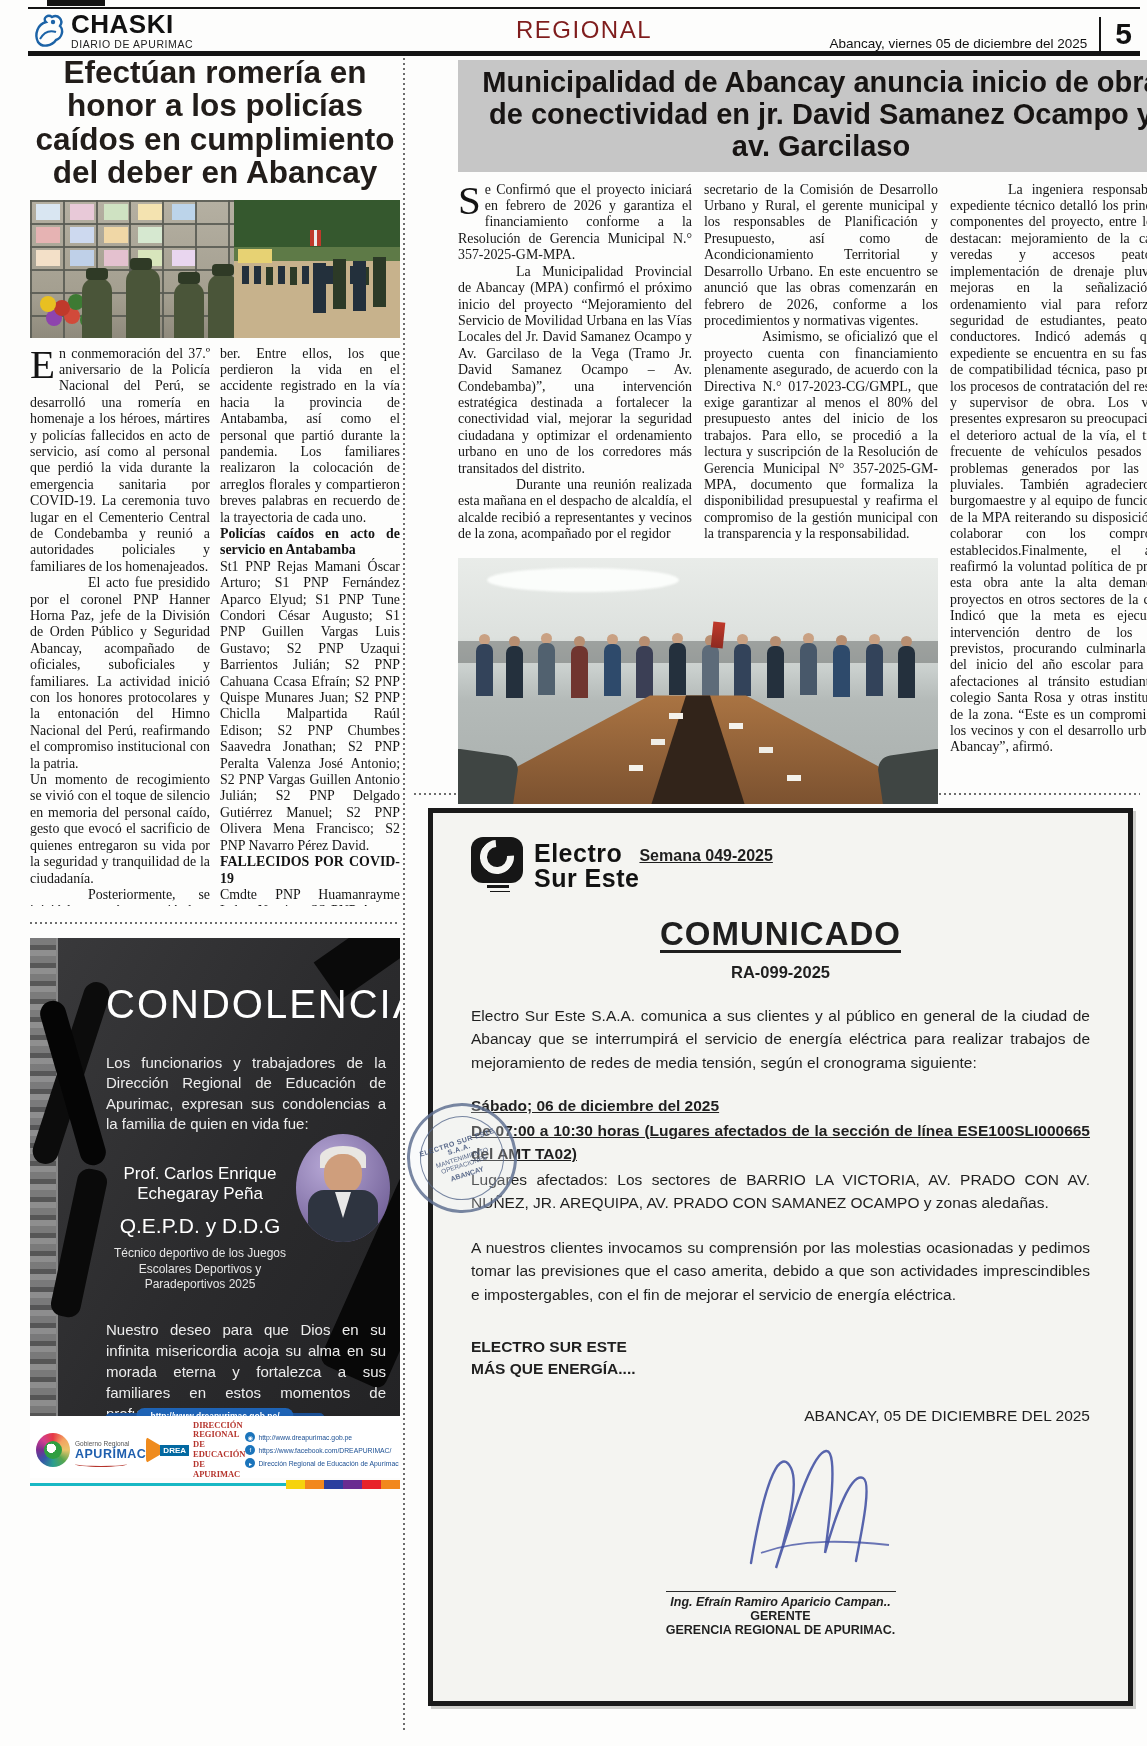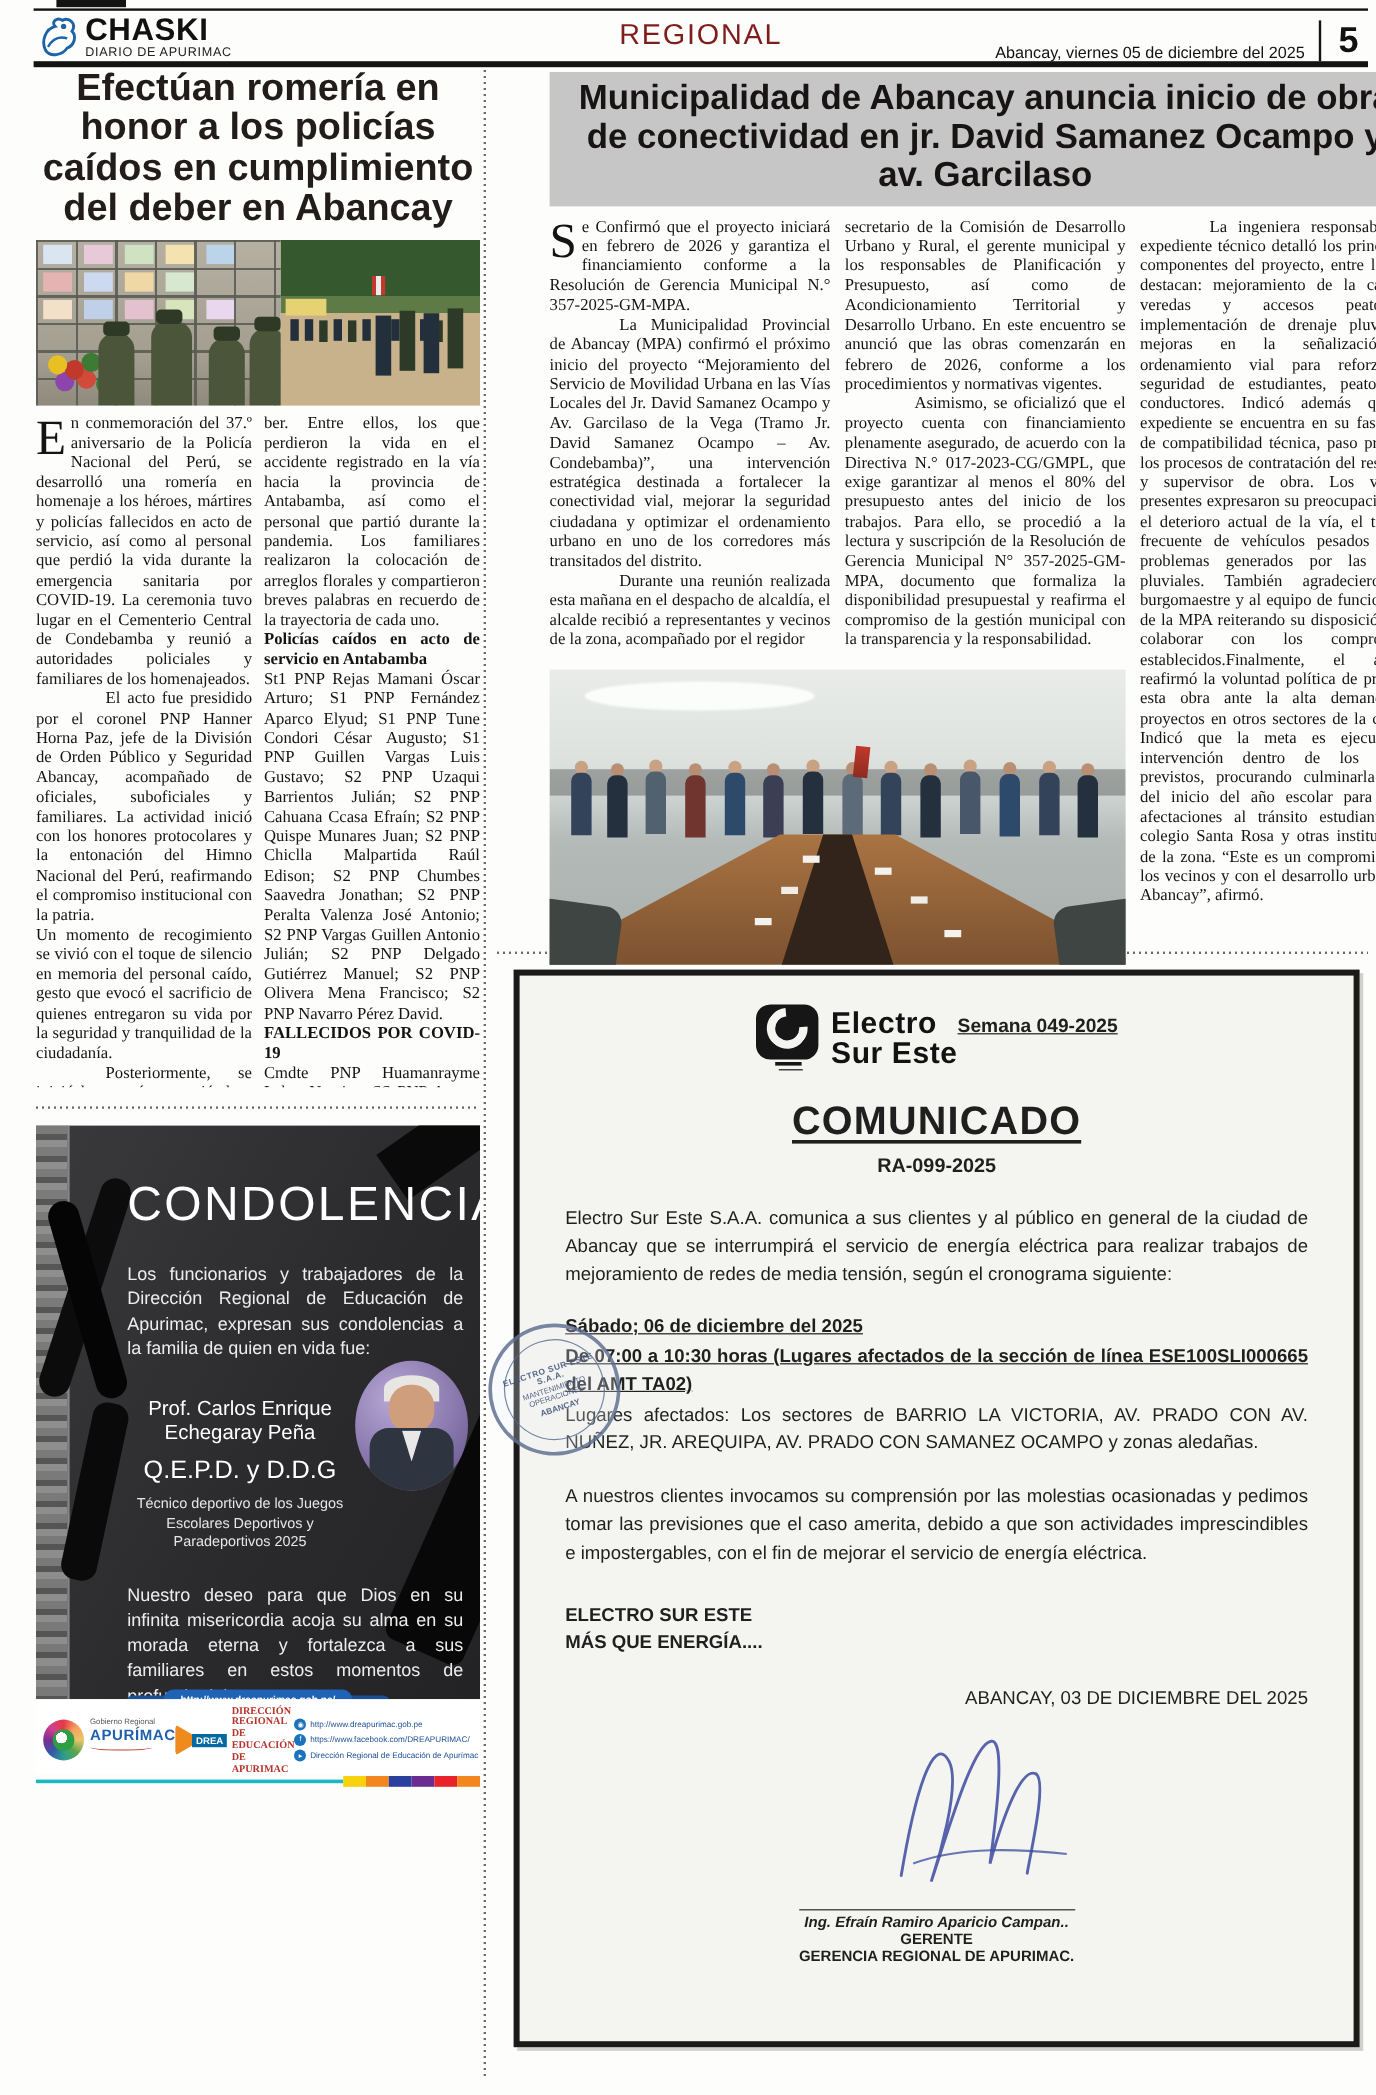--- a/index.html
+++ b/index.html
@@ -138,21 +138,21 @@
   .cp-suit{position:absolute;left:12px;top:56px;width:70px;height:52px;border-radius:16px 16px 0 0;background:#2e3440;}
   .cp-shirt{position:absolute;left:39px;top:58px;width:16px;height:26px;background:#e8e8e8;
       clip-path:polygon(0 0,100% 0,50% 100%);}
   .cond-msg{margin:26px 0 0;font-size:15px;line-height:1.4;text-align:justify;color:#ededed;}
   .cond-pill{position:absolute;left:50%;bottom:-8px;transform:translateX(-50%);
       background:#1e63b5;color:#fff;font-size:8.5px;font-weight:bold;
       padding:3px 14px;border-radius:9px;white-space:nowrap;
       box-shadow:-34px 2px 0 -3px #1b4f93,34px 2px 0 -3px #1b4f93;}
   .cond-footer{position:relative;height:62px;background:#fff;display:flex;align-items:center;
       justify-content:space-between;padding:6px 6px 0 6px;box-sizing:border-box;}
-  .gov-logo{display:flex;align-items:flex-start;gap:5px;}
+  .gov-logo{display:flex;align-items:flex-end;gap:5px;}
   .gov-ring{width:34px;height:34px;border-radius:50%;
       background:conic-gradient(#e63946,#f4a261,#e9c46a,#57a64e,#2a9d8f,#3557a7,#7b2d91,#d23f8f,#e63946);
       display:flex;align-items:center;justify-content:center;}
   .gov-ring::after{content:"";width:18px;height:18px;border-radius:50%;
       background:radial-gradient(circle at 40% 40%,#fff 0 30%,#2f9e41 31%);}
   .gov-txt{display:flex;flex-direction:column;line-height:1.05;}
   .gov-top{font-size:6.5px;color:#555;}
   .gov-name{font-size:12.5px;font-weight:bold;color:#1f5fae;letter-spacing:.5px;}
   .gov-script{width:52px;height:5px;border-bottom:1px solid #b5342c;border-radius:50%;}
   .drea-logo{display:flex;align-items:center;gap:4px;}
@@ -165,21 +165,21 @@
   .social-ic{width:10px;height:10px;border-radius:50%;background:#1b74bb;color:#fff;font-size:6px;
       display:flex;align-items:center;justify-content:center;font-family:"Liberation Sans",sans-serif;}
   .social-txt{font-size:6.8px;color:#1b4f93;white-space:nowrap;}
   .cond-stripe{display:flex;height:12px;align-items:center;}
   .stripe-line{flex:1;height:3px;background:#19b8c4;}
   .seg{width:19px;height:9px;}
   
   .comunicado{position:absolute;left:428px;top:808px;width:705px;height:898px;box-sizing:border-box;
       border:5px solid #1a1a1a;background:#f4f4f1;box-shadow:3px 3px 0 #cfcfcc;
       font-family:"Liberation Sans",sans-serif;color:#1f1f1f;padding:24px 38px;overflow:visible;}
-  .com-toprow{display:flex;justify-content:center;align-items:flex-start;}
+  .com-toprow{display:flex;justify-content:flex-start;align-items:flex-start;}
   .ese-logo{display:flex;align-items:center;gap:9px;}
   .ese-ic{position:relative;width:54px;height:58px;}
   .ese-bulb{position:absolute;left:0;top:0;width:52px;height:46px;border-radius:12px;background:#161616;}
   .ese-e{position:absolute;left:9px;top:3px;width:34px;height:34px;border-radius:50%;
       border:7px solid #f4f4f1;border-top-color:transparent;transform:rotate(40deg);box-sizing:border-box;}
   .ese-base{position:absolute;left:16px;top:48px;width:22px;height:3px;background:#161616;
       box-shadow:2px 5px 0 -1px #161616;}
   .ese-name{font-size:25px;font-weight:bold;line-height:1.02;color:#121212;letter-spacing:.5px;}
   .com-week{font-size:16px;font-weight:bold;text-decoration:underline;margin-top:10px;}
   .com-title{margin:20px 0 2px;text-align:center;font-size:33px;font-weight:bold;letter-spacing:1px;
@@ -397,21 +397,21 @@
     <div class="com-ref">RA-099-2025</div>
     <p class="com-p">Electro Sur Este S.A.A. comunica a sus clientes y al público en general de la ciudad de Abancay que se interrumpirá el servicio de energía eléctrica para realizar trabajos de mejoramiento de redes de media tensión, según el cronograma siguiente:</p>
     <p class="com-bold-u">Sábado; 06 de diciembre del 2025</p>
     <p class="com-bold-u tight">De 07:00 a 10:30 horas (Lugares afectados de la sección de línea ESE100SLI000665 del AMT TA02)</p>
     <p class="com-affected">Lugares afectados: Los sectores de BARRIO LA VICTORIA, AV. PRADO CON AV. NUÑEZ, JR. AREQUIPA, AV. PRADO CON SAMANEZ OCAMPO y zonas aledañas.</p>
     <p class="com-p">A nuestros clientes invocamos su comprensión por las molestias ocasionadas y pedimos tomar las previsiones que el caso amerita, debido a que son actividades imprescindibles e impostergables, con el fin de mejorar el servicio de energía eléctrica.</p>
     <div class="com-brand">
       <div>ELECTRO SUR ESTE</div>
       <div>MÁS QUE ENERGÍA....</div>
     </div>
-    <div class="com-date">ABANCAY, 03 DE DICIEMBRE DEL 2025</div>
+    <div class="com-date">ABANCAY, 05 DE DICIEMBRE DEL 2025</div>
     <div class="com-sign-wrap">
       <svg class="signature-svg" width="200" height="150" viewBox="0 0 200 150">
         <path d="M30 130 C45 40 60 15 70 35 C80 55 60 120 55 135 C70 90 90 20 105 18 C118 16 108 90 104 120 C115 80 130 40 142 45 C152 50 138 110 135 128" fill="none" stroke="#3b4aa0" stroke-width="2.4" opacity="0.85" stroke-linecap="round"></path>
         <path d="M40 120 C80 105 130 108 168 112" fill="none" stroke="#3b4aa0" stroke-width="1.8" opacity="0.75"></path>
       </svg>
       <div class="com-signer">
         <div class="signer-name">Ing. Efraín Ramiro Aparicio Campan..</div>
         <div class="signer-role">GERENTE</div>
         <div class="signer-org">GERENCIA REGIONAL DE APURIMAC.</div>
       </div>

